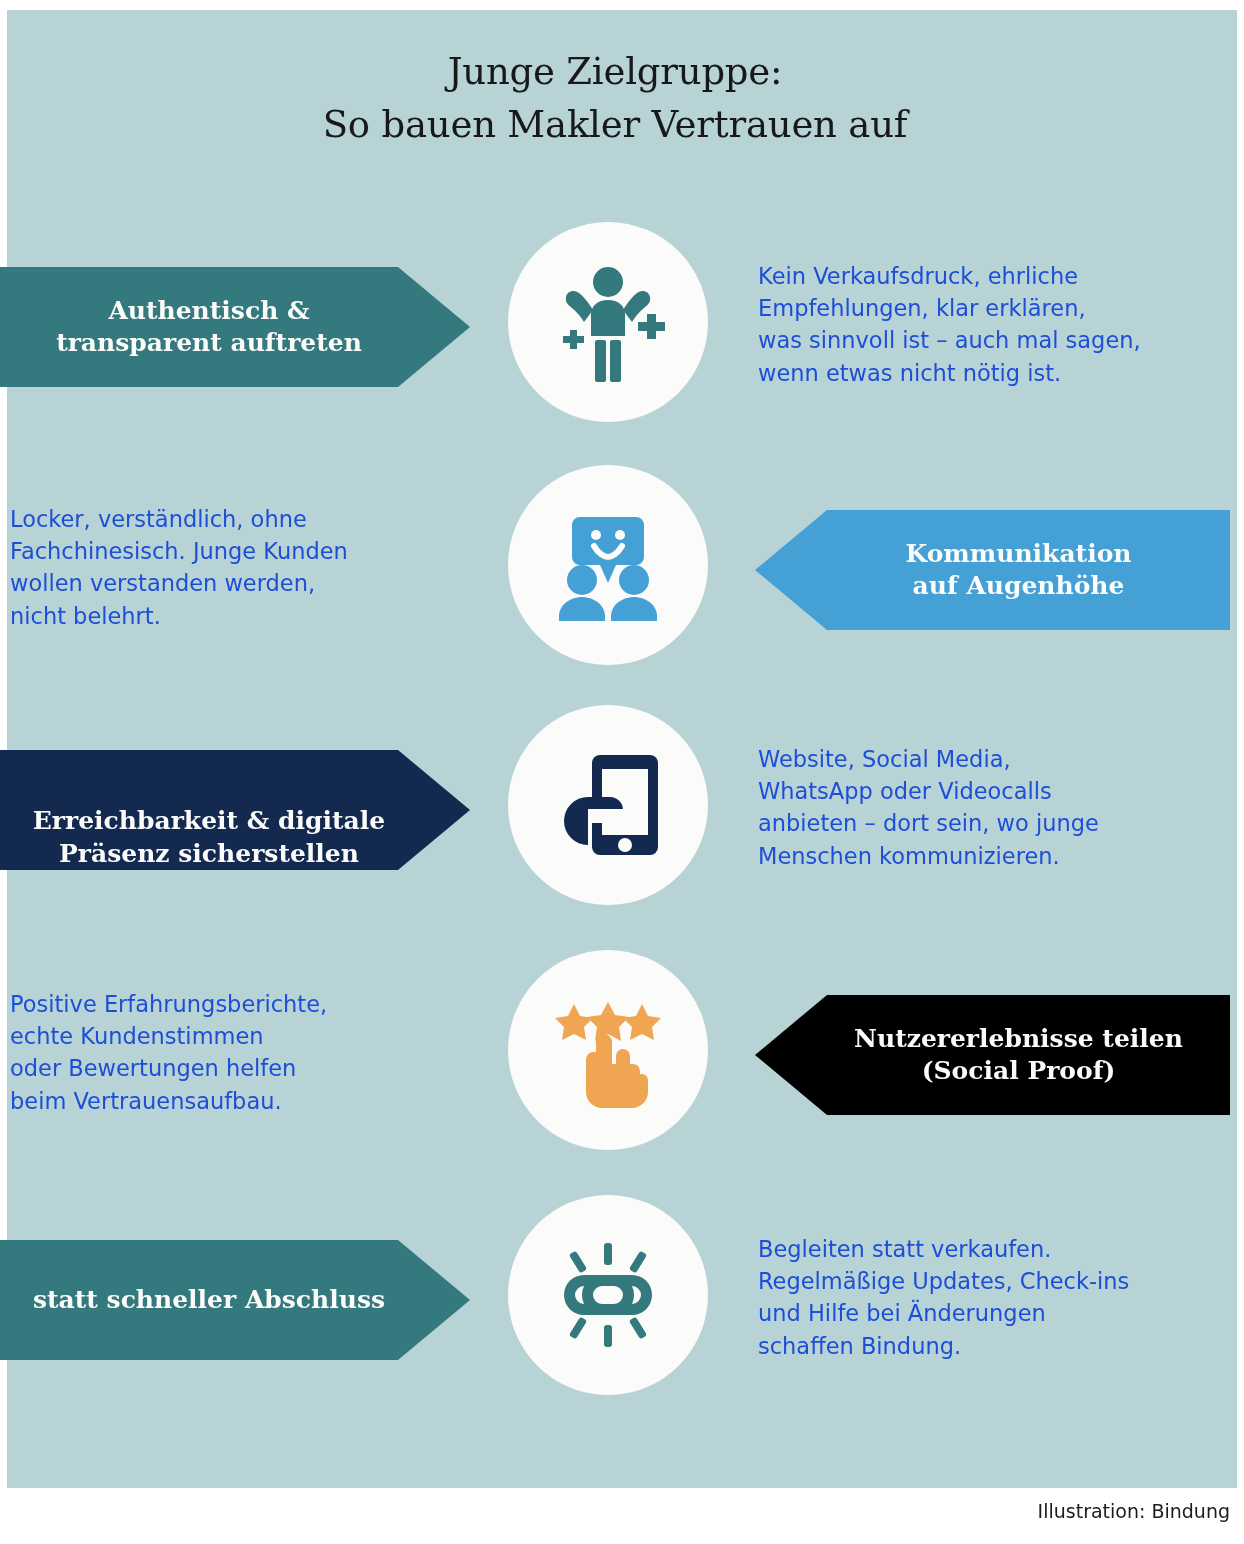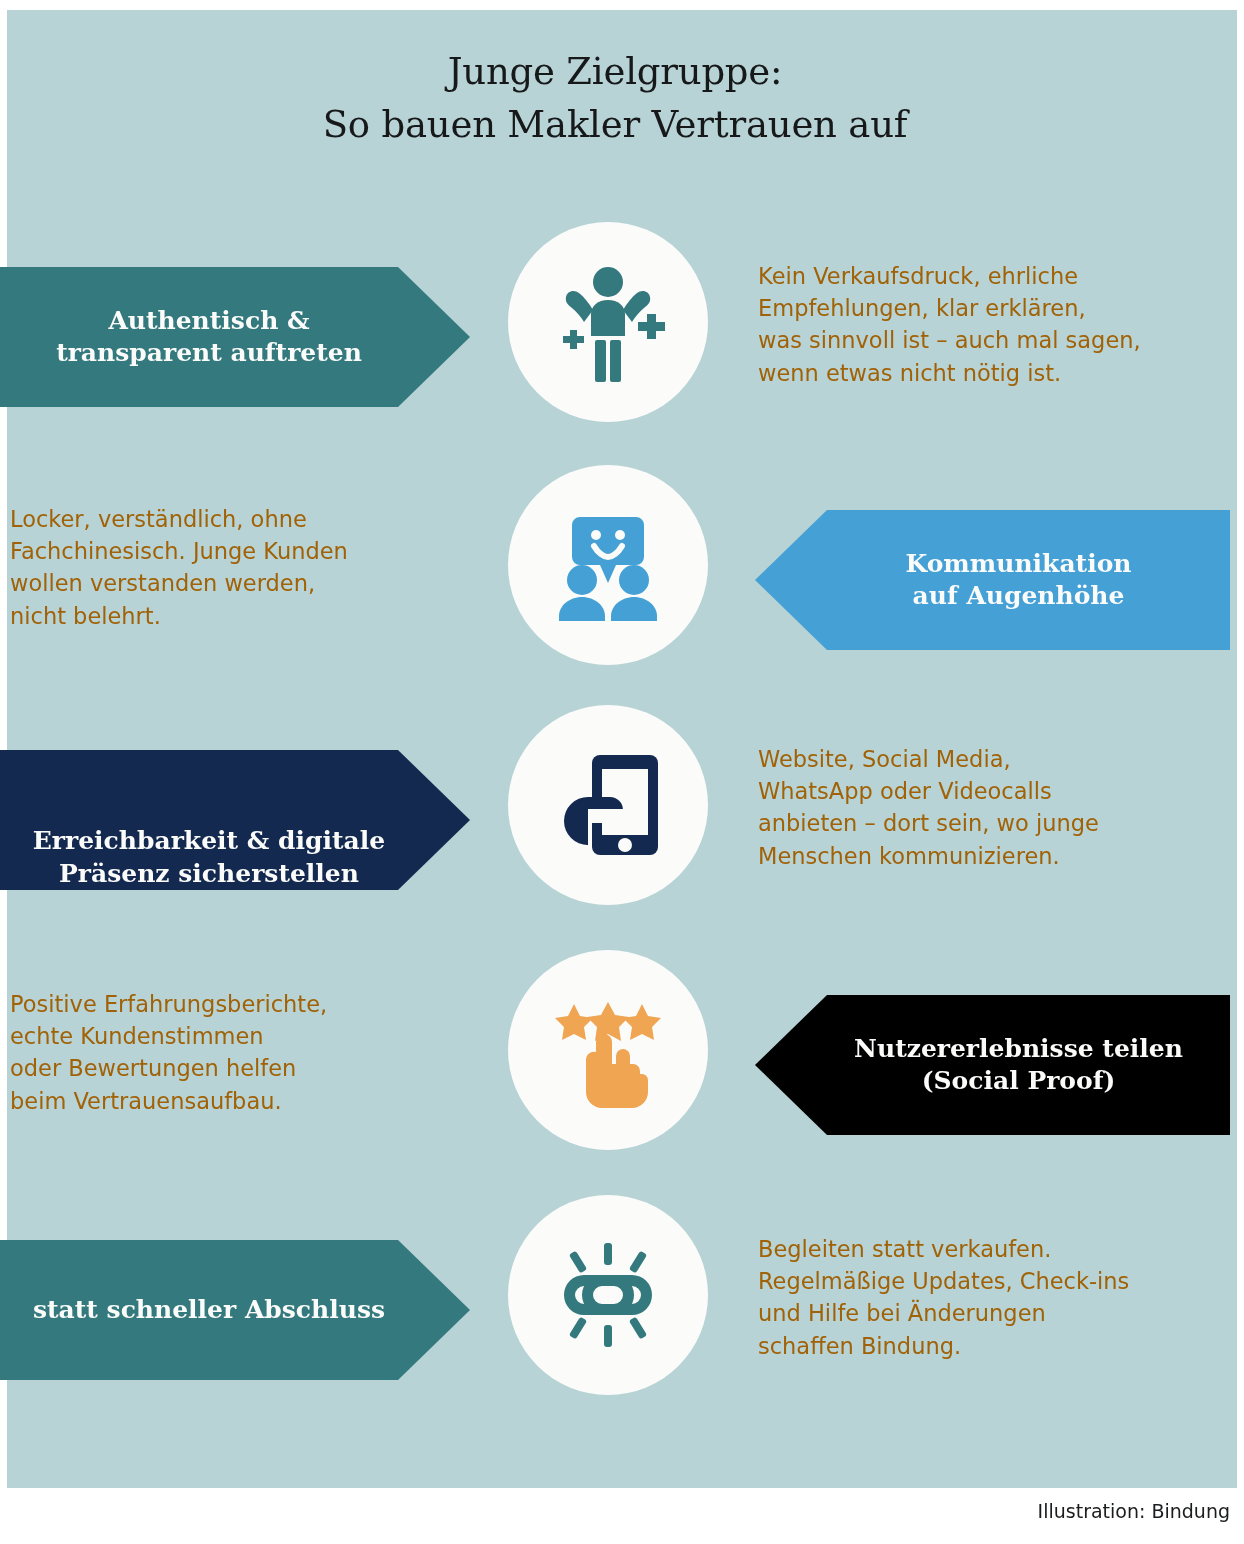--- a/index.html
+++ b/index.html
@@ -72,21 +72,21 @@
     display: flex;
     align-items: center;
     justify-content: center;
   }
   .icon-circle svg { display: block; }
 
   
   .banner {
     position: absolute;
     top: 45px;
-    height: 140px;
+    height: 120px;
     display: flex;
     align-items: center;
     box-sizing: border-box;
   }
   .banner-text {
     font-family: "DejaVu Serif", serif;
     font-weight: bold;
     font-size: 25px;
     line-height: 1.30;
     color: #fbfcfa;
@@ -109,21 +109,21 @@
     padding: 0 8px 0 60px;
     clip-path: polygon(72px 0, 475px 0, 475px 100%, 72px 100%, 0 50%);
   }
 
   
   .desc {
     position: absolute;
     top: 38px;
     font-size: 22.5px;
     line-height: 1.43;
-    color: #a16207;
+    color: #1d4ed8;
   }
   .desc span { display: block; white-space: pre; }
   .desc-right {
     left: 758px;
     width: 468px;
     text-align: left;
   }
   .desc-left {
     left: 10px;
     width: 482px;

